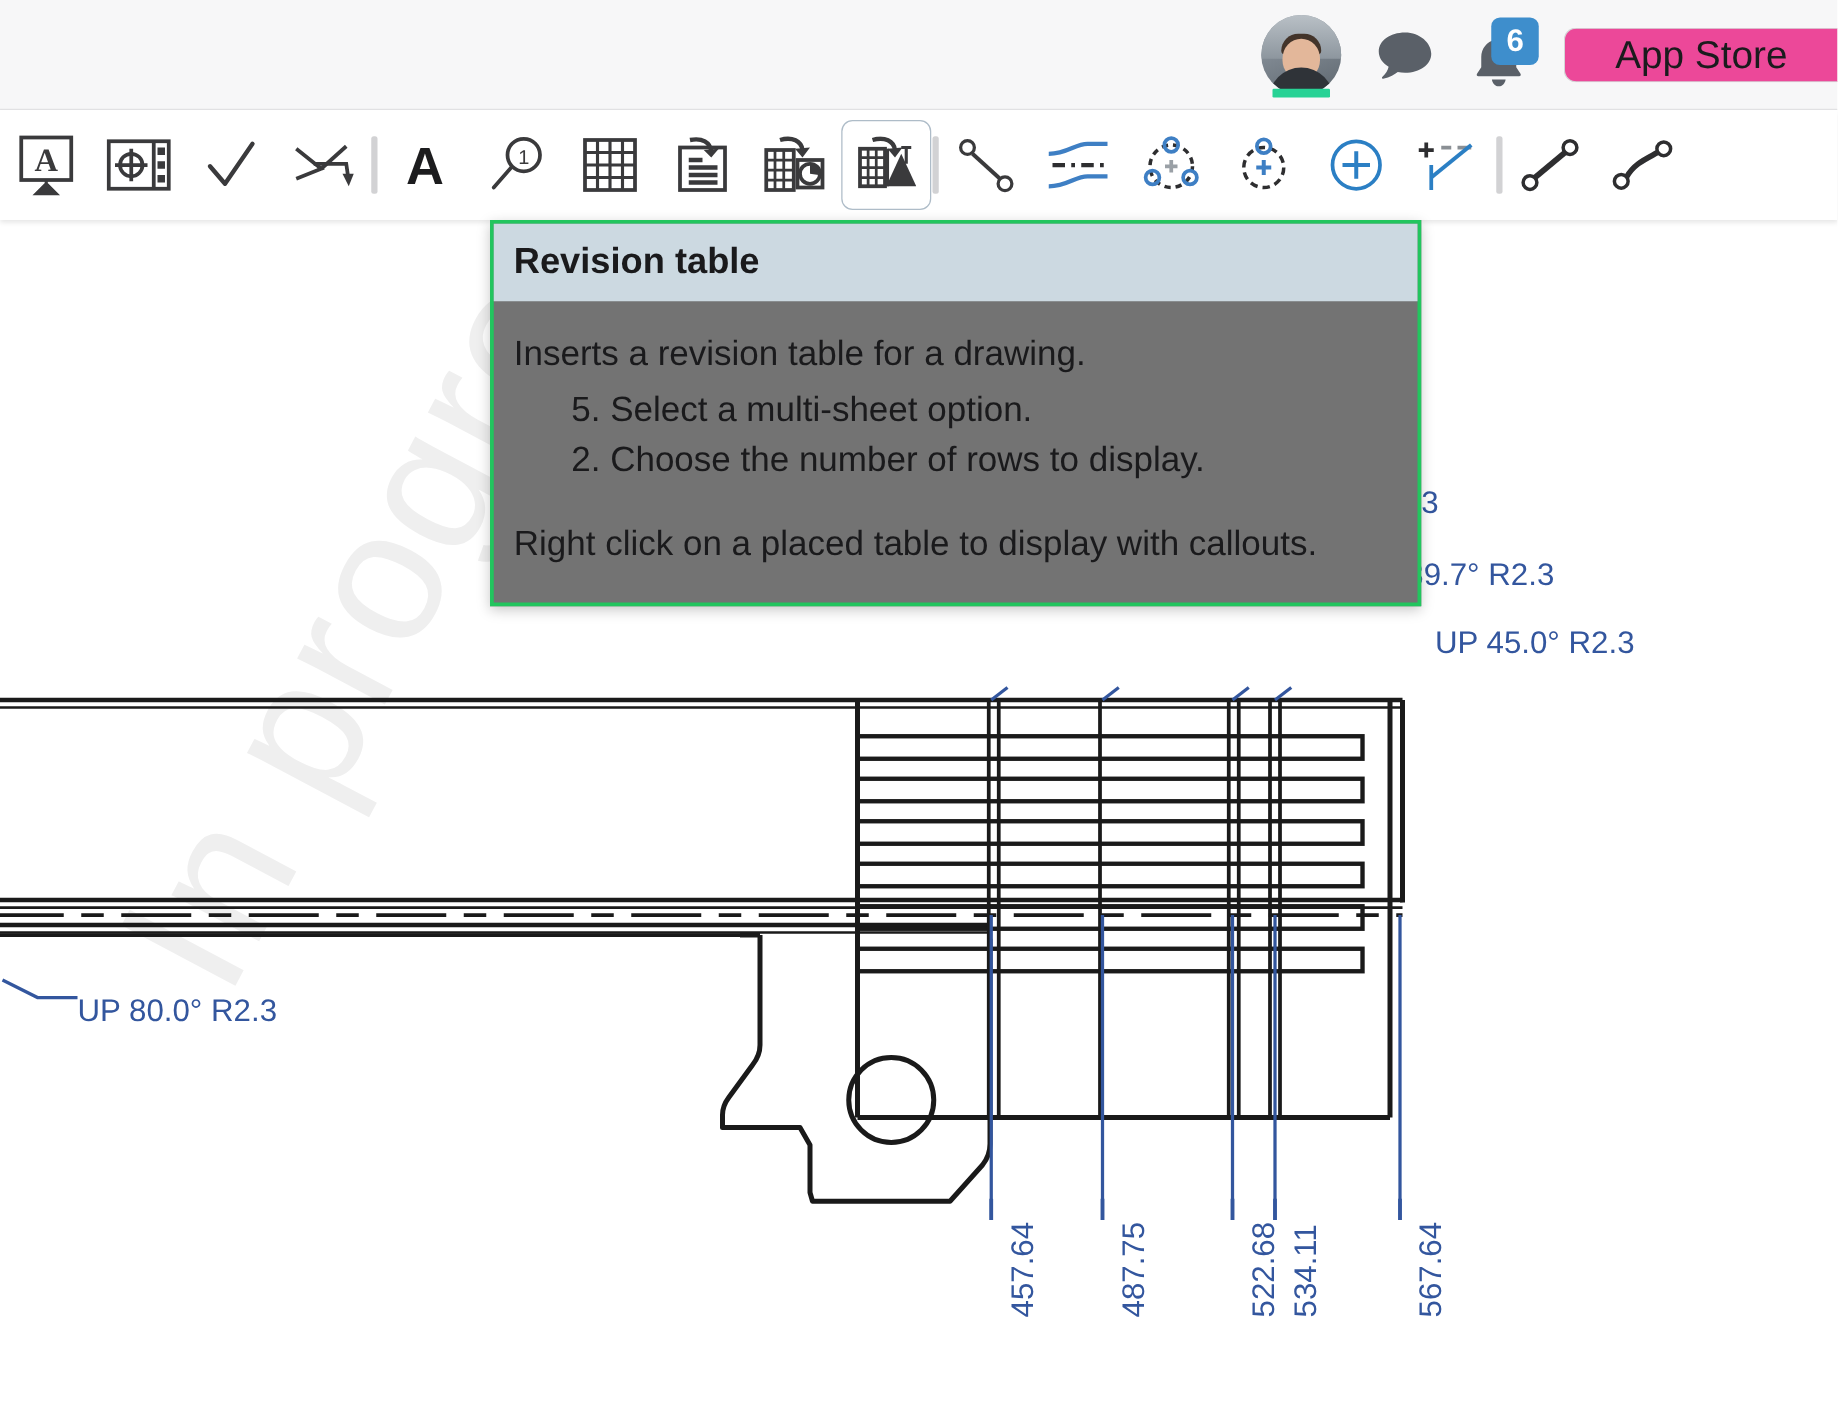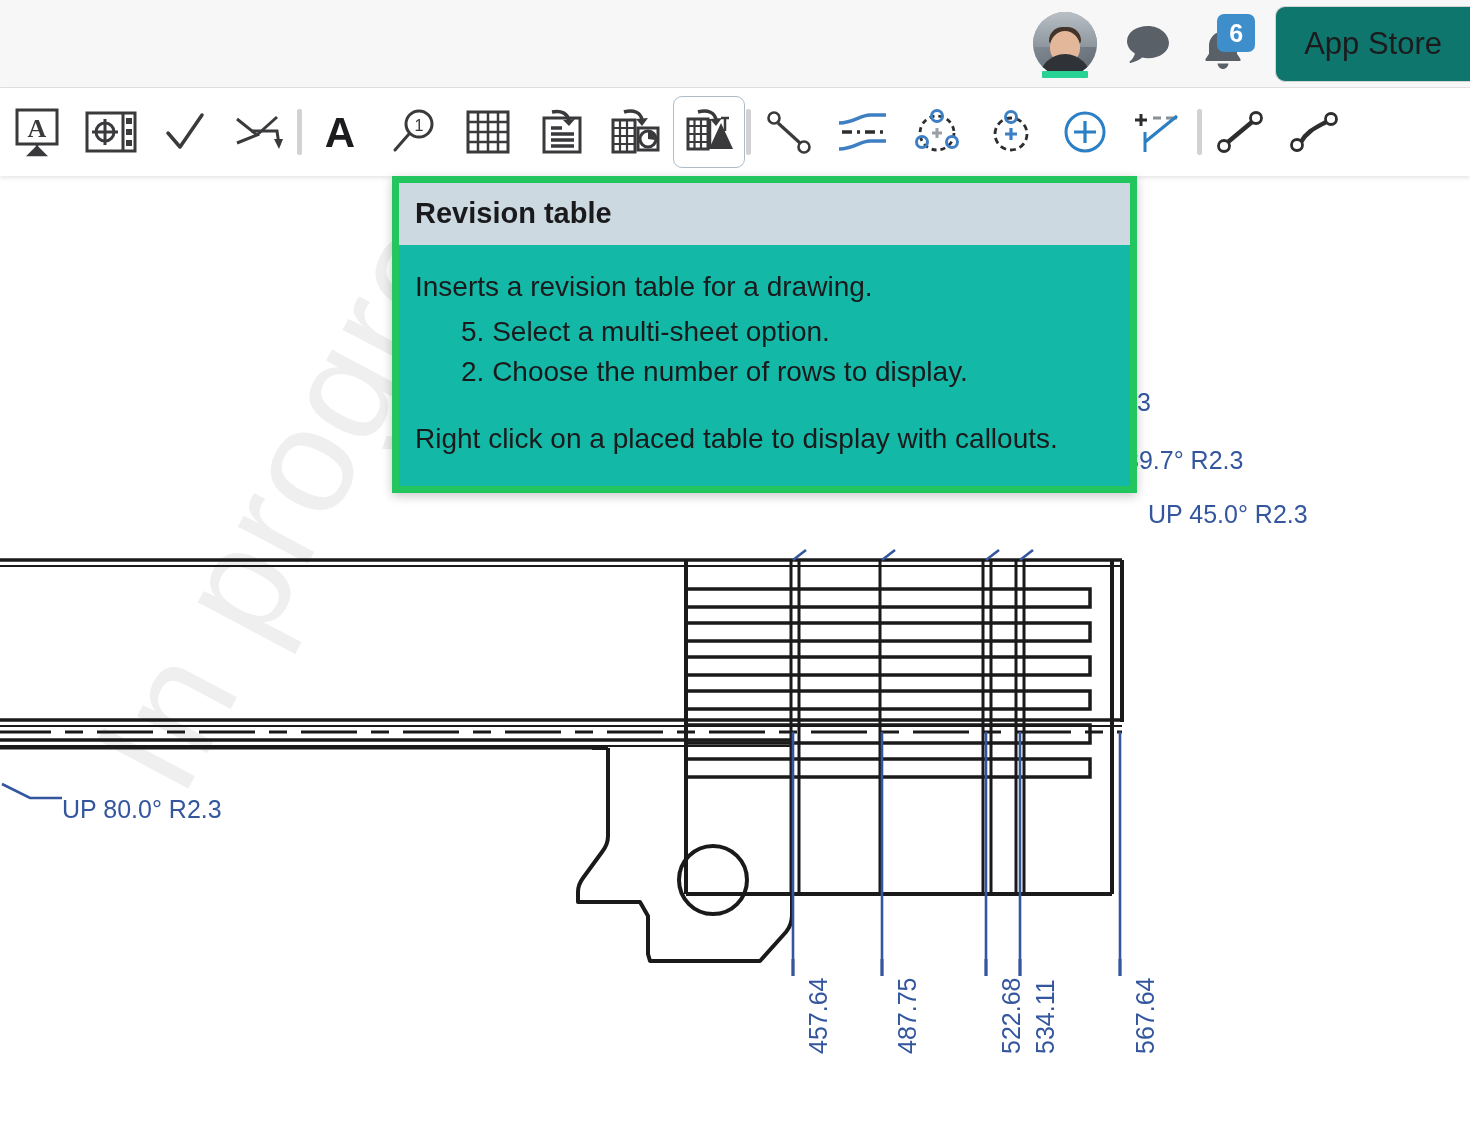--- a/index.html
+++ b/index.html
@@ -54,22 +54,22 @@
   .bell-wrap { position: relative; width: 48px; height: 52px; display:flex; align-items:flex-end; justify-content:center; }
   .bell-badge {
     position:absolute; right:-8px; top:-4px;
     min-width: 38px; height: 38px; padding: 0 8px;
     background:#3e8ecc; border-radius:7px;
     color:#fff; font-size:25px; font-weight:700;
     display:flex; align-items:center; justify-content:center;
     line-height:1;
   }
   .appstore-btn {
-    height: 76px; min-width: 190px; padding: 0 28px;
-    background:#0f766e; border:1px solid #d5d5d7; border-radius:10px;
+    height: 44px; min-width: 190px; padding: 0 40px;
+    background:#ec4899; border:1px solid #d5d5d7; border-radius:10px;
     display:flex; align-items:center; justify-content:center;
     font-size:31px; color:#1b1b1d; margin-right: 0px;
     border-right: none; border-top-right-radius: 0; border-bottom-right-radius: 0;
   }
 
   
   .toolbar {
     position: absolute; left: 0; top: 88px; width: 1470px; height: 88px;
     background: #ffffff;
     display: flex; align-items: center;
@@ -109,23 +109,23 @@
   }
   .dim-vert {
     position:absolute; color:#33569e; font-size:25px;
     white-space:nowrap; transform: rotate(-90deg);
     transform-origin: left top;
   }
 
   
   .tooltip {
     position:absolute; left:392px; top:176px; width:745px;
-    background:#14b8a6; z-index:20;
+    background:#737373; z-index:20;
     box-shadow: 0 3px 10px rgba(0,0,0,0.22);
-    border:7px solid #22c55e;
+    border:3px solid #22c55e;
   }
   .tooltip-header {
     background:#ccd9e1; padding: 14px 16px 15px 16px;
     font-size:29px; font-weight:700; color:#1a1a1c;
   }
   .tooltip-body { padding: 22px 16px 26px 16px; }
   .tt-line { font-size:28px; color:#1a1a1c; line-height:1.45; }
   .tt-steps { list-style:none; margin: 4px 0 0 0; padding:0; }
   .tt-steps li {
     font-size:28px; color:#1a1a1c; line-height:1.46; padding-left:46px;

